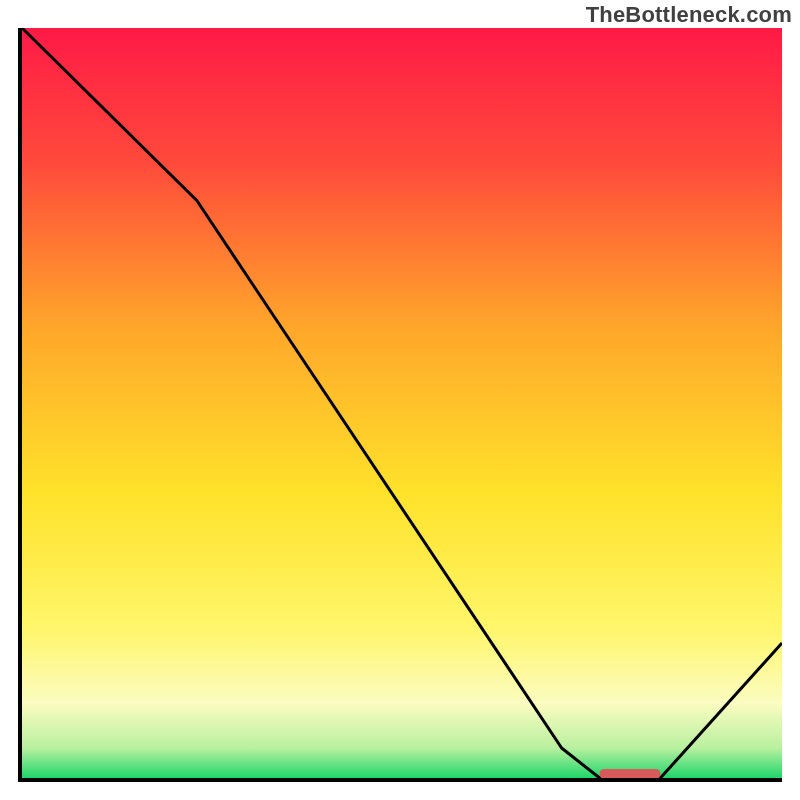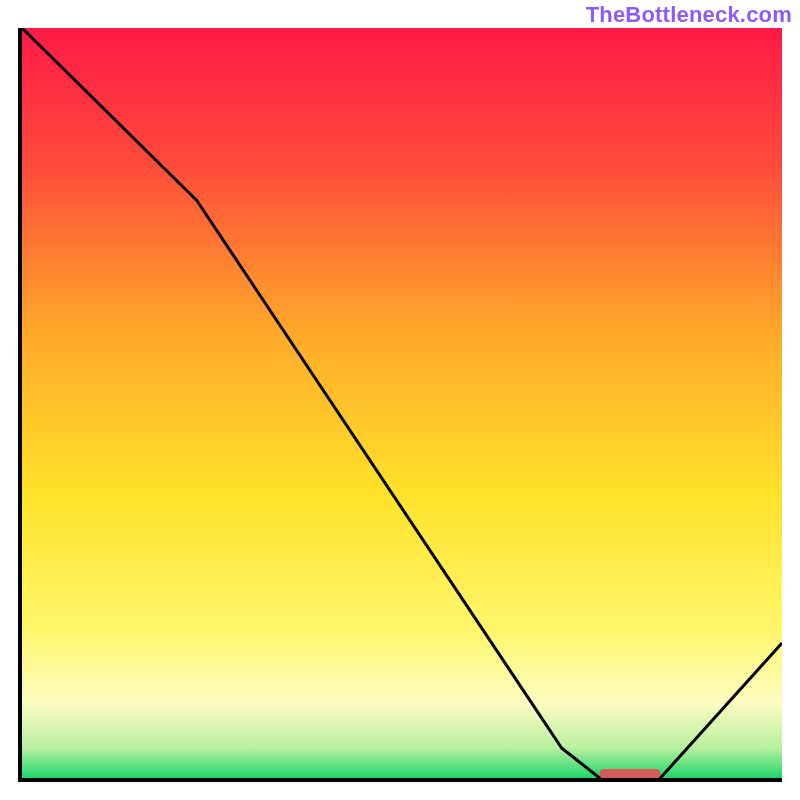--- a/index.html
+++ b/index.html
@@ -15,21 +15,21 @@
     position: relative;
     width: 800px;
     height: 800px;
   }
   .watermark {
     position: absolute;
     top: 2px;
     right: 8px;
     font-size: 22px;
     font-weight: 600;
-    color: #8b5cf6;
+    color: #404040;
     letter-spacing: 0.2px;
     user-select: none;
   }
   .plot-frame {
     position: absolute;
     left: 18px;
     top: 28px;
     width: 764px;
     height: 754px;
     box-sizing: border-box;

